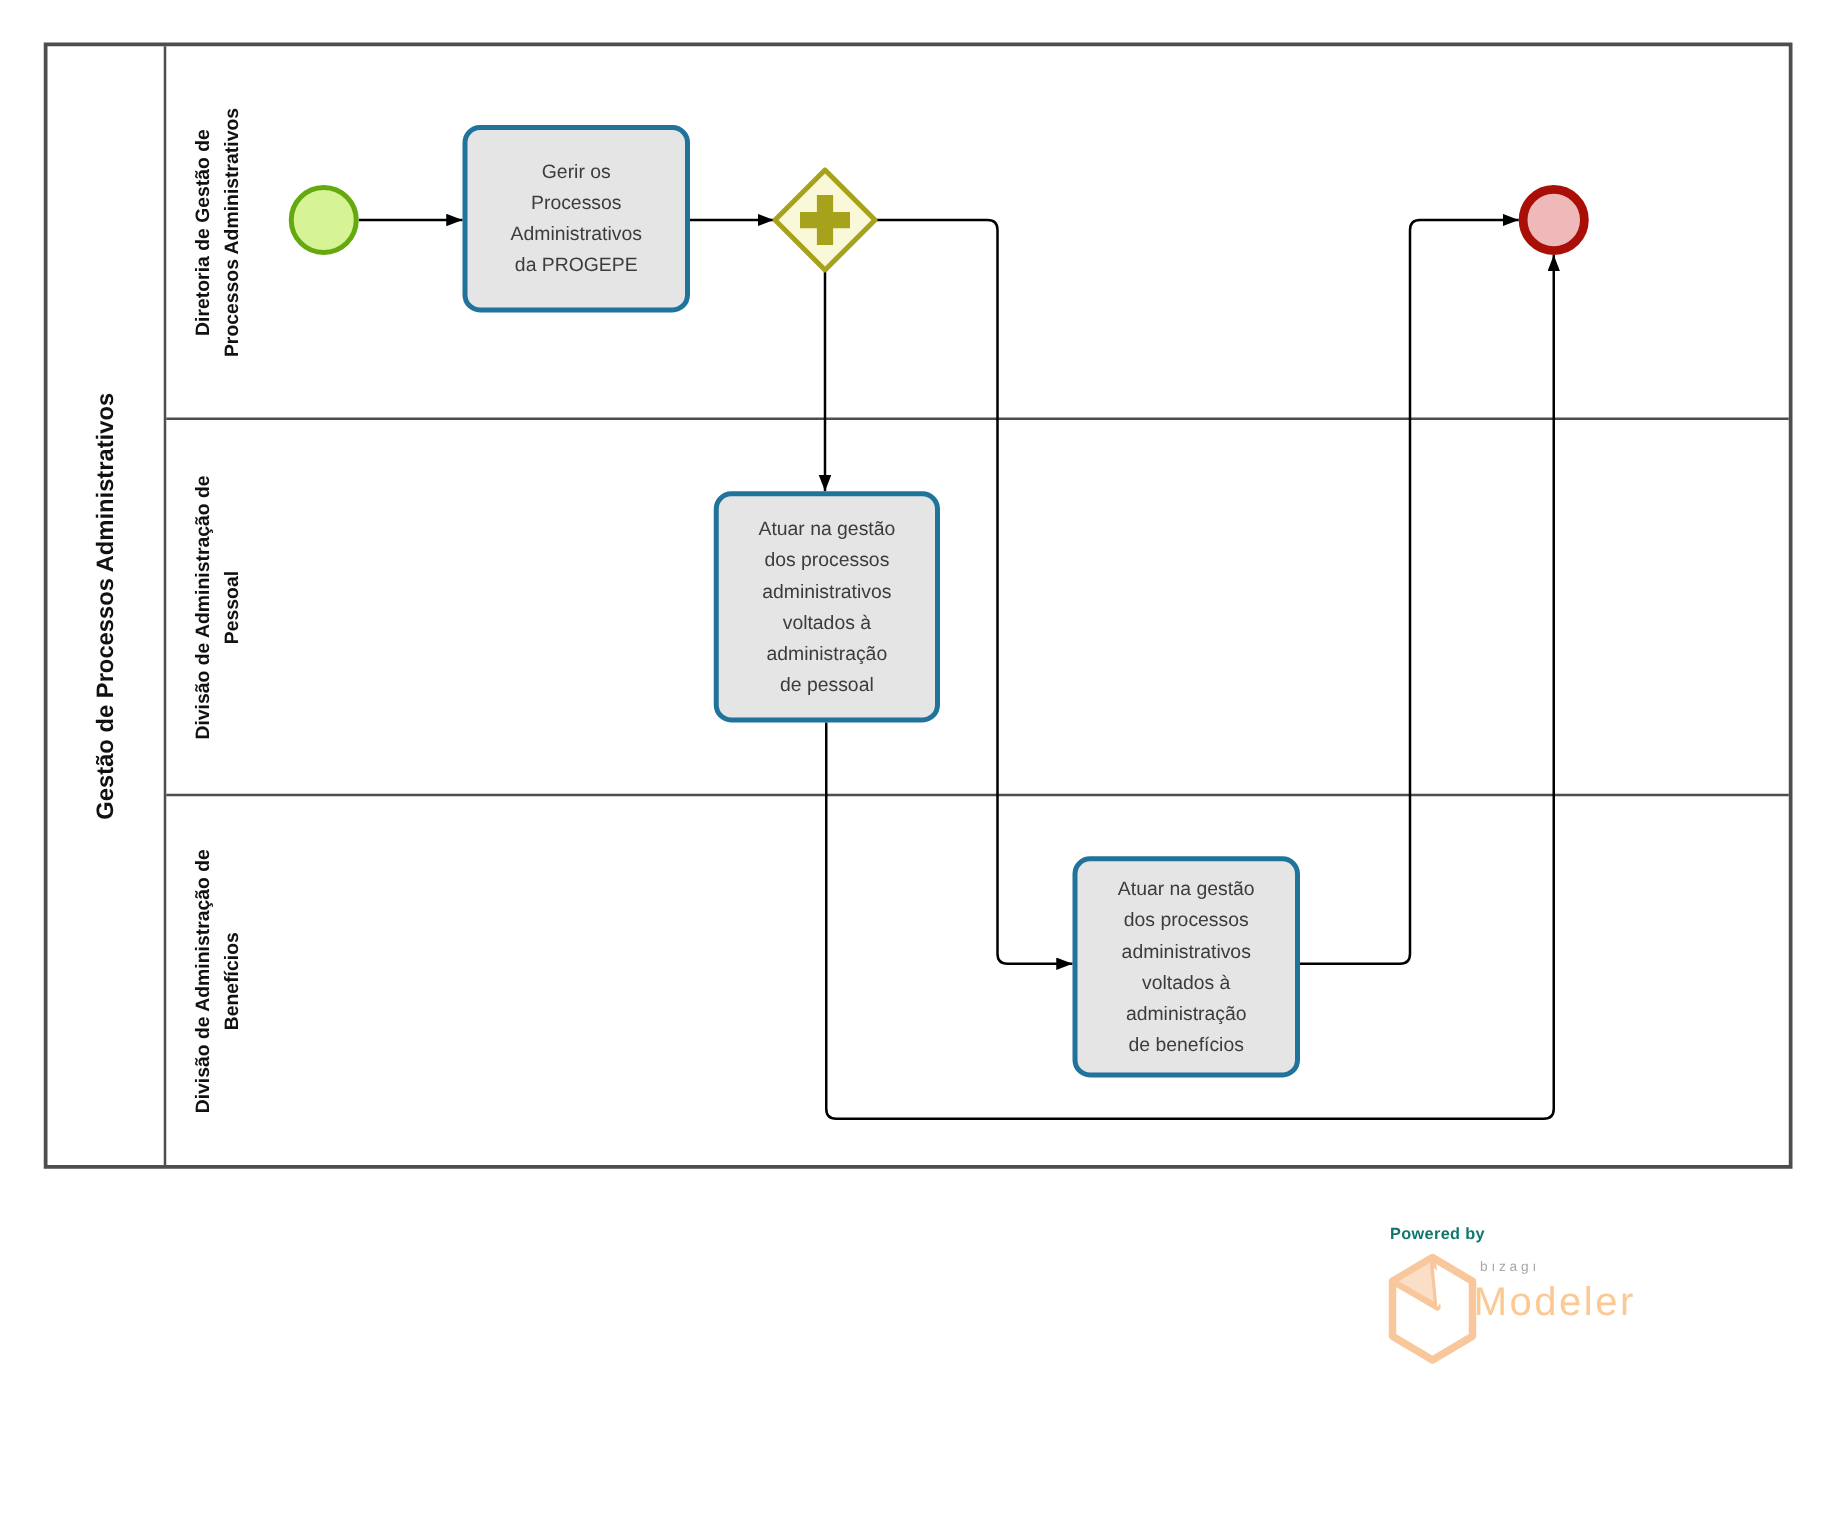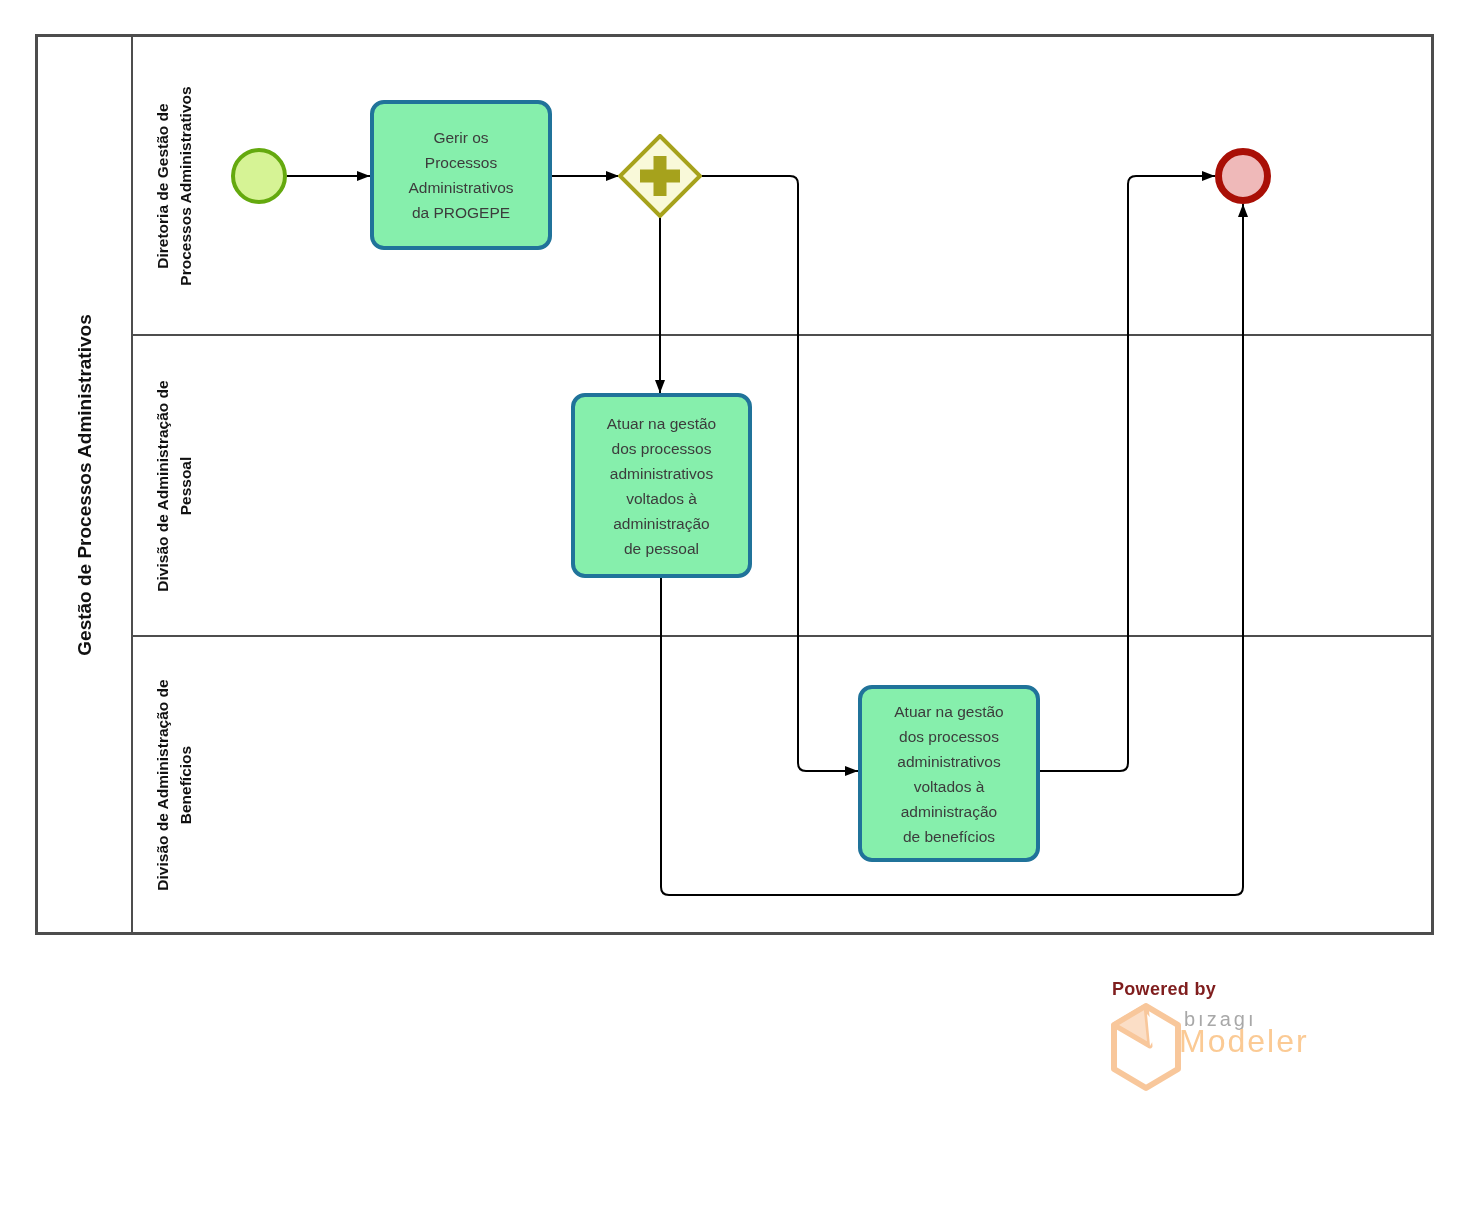--- a/index.html
+++ b/index.html
@@ -18,40 +18,40 @@
   .lane { position:relative; width:100%; }
   .lane-1 { height:297px; }
   .lane-2 { height:301px; border-top:2px solid #4d4d4d; }
   .lane-3 { flex:1; border-top:2px solid #4d4d4d; }
   .lane-label { position:absolute; left:41px; top:50%;
                 transform:translate(-50%,-50%) rotate(-90deg);
                 font-size:15.5px; font-weight:bold; color:#111;
                 text-align:center; line-height:23px; white-space:pre-line; }
 
   
-  .task { position:absolute; background:#86efac; border:4px solid #20739a; border-radius:14px;
+  .task { position:absolute; background:#e5e5e5; border:4px solid #20739a; border-radius:14px;
           display:flex; align-items:center; justify-content:center; text-align:center;
           font-size:15.5px; line-height:25px; color:#3c3c3c; white-space:pre-line; padding:4px; }
   .task-1 { left:370px; top:100px; width:182px; height:150px; }
   .task-2 { left:571px; top:393px; width:181px; height:185px; }
   .task-3 { left:858px; top:685px; width:182px; height:177px; }
 
   .event-start { position:absolute; left:231px; top:148px; width:56px; height:56px;
                  background:#d6f395; border:4px solid #64a90e; border-radius:50%; }
   .event-end   { position:absolute; left:1215px; top:148px; width:56px; height:56px;
                  background:#efb9b9; border:7px solid #a90f06; border-radius:50%; }
   .gateway { position:absolute; left:618px; top:134px; width:84px; height:84px; }
 
   .connectors { position:absolute; left:0; top:0; width:1464px; height:1224px; pointer-events:none; }
 
   
-  .powered { position:absolute; left:1112px; top:979px; font-size:18px; font-weight:600;
-             color:#7f1d1d; letter-spacing:.3px; }
+  .powered { position:absolute; left:1112px; top:979px; font-size:13px; font-weight:600;
+             color:#0f766e; letter-spacing:.3px; }
   .brand-hex { position:absolute; left:1106px; top:1000px; }
-  .brand-bizagi { position:absolute; left:1184px; top:1008px; font-size:20px; color:#a8a8a8;
+  .brand-bizagi { position:absolute; left:1184px; top:1008px; font-size:11px; color:#a8a8a8;
                   letter-spacing:3px; }
   .brand-modeler { position:absolute; left:1179px; top:1023px; font-size:32px; color:#fbca94;
                    letter-spacing:2px; }
 </style>
 </head>
 <body>
 
 <div id="page">
 
   <div class="pool">

